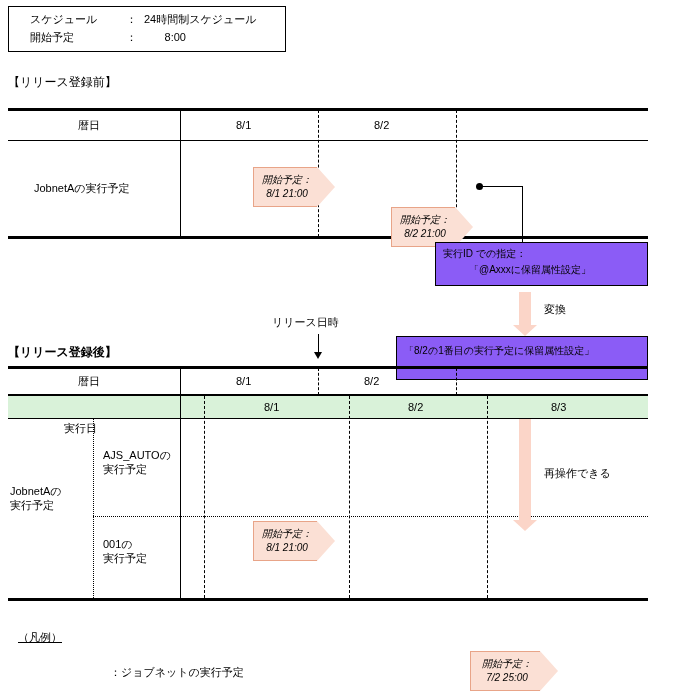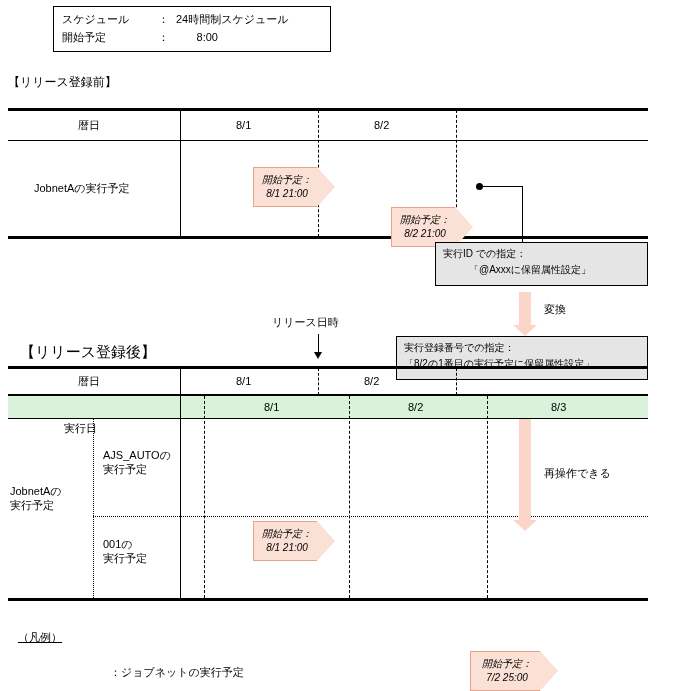--- a/index.html
+++ b/index.html
@@ -26,41 +26,40 @@
   }
   .txt-sm {
     font-size: 10px;
     line-height: 13px;
     white-space: pre;
     color: #000;
   }
   .hdr-box {
     border: 1px solid #000;
     box-sizing: border-box;
-    padding: 5px 8px 5px 8px;
-    margin-left: 45px;
+    padding: 5px 8px 5px 21px;
   }
   .line-h {
     background: #000;
   }
   .line-v {
     background: #000;
   }
   .dash-v {
     border-left: 1px dashed #000;
     width: 0;
   }
   .band {
     background: #d9f2d9;
     box-sizing: border-box;
   }
   .callout {
     border: 1px solid #000;
     box-sizing: border-box;
-    background: #e5e5e5;
+    background: #8b5cf6;
     padding: 4px 7px;
   }
   .arrow-tag {
     position: relative;
     box-sizing: border-box;
     font-style: italic;
   }
   .arrow-tag .body {
     position: absolute;
     left: 0; top: 0;
@@ -176,29 +175,28 @@
     <div class="txt-sm" style="margin-top:3px;margin-left:26px;">「@Axxxに保留属性設定」</div>
   </div>
 
   <div class="fat-arrow-down" style="left:513px; top:292px; width:24px; height:44px;">
     <div class="shaft" style="height:33px;"></div>
     <div class="tip" style="top:33px;"></div>
   </div>
   <div class="abs txt-sm" style="left:544px; top:303px; font-size:11px;">変換</div>
 
   <div class="abs callout" style="left:396px; top:336px; width:252px; height:44px;">
-    <div class="txt-sm">実行登録番号での指定：</div>
     <div class="txt-sm" style="margin-top:3px;">「8/2の1番目の実行予定に保留属性設定」</div>
   </div>
 
   <div class="abs txt" style="left:272px; top:315px;">リリース日時</div>
   <div class="conn" style="left:318px; top:334px; width:1px; height:20px;"></div>
   <div class="abs" style="left:314px; top:352px; width:0; height:0; border-left:4px solid transparent; border-right:4px solid transparent; border-top:7px solid #000;"></div>
 
-  <div class="abs txt" style="left:20px; top:345px; font-size:15px;">【リリース登録後】</div>
+  <div class="abs txt" style="left:8px; top:345px; font-size:12px;font-weight:bold;">【リリース登録後】</div>
 
   <div class="abs line-h" style="left:8px; top:366px; width:640px; height:3px;"></div>
 
   <div class="abs line-h" style="left:8px; top:394px; width:640px; height:1px;"></div>
 
   <div class="abs band" style="left:8px; top:395px; width:640px; height:24px; border-top:1px solid #000; border-bottom:1px solid #000;"></div>
 
   <div class="abs line-h" style="left:8px; top:598px; width:640px; height:3px;"></div>
 
   <div class="abs line-v" style="left:180px; top:366px; width:1px; height:235px;"></div>

